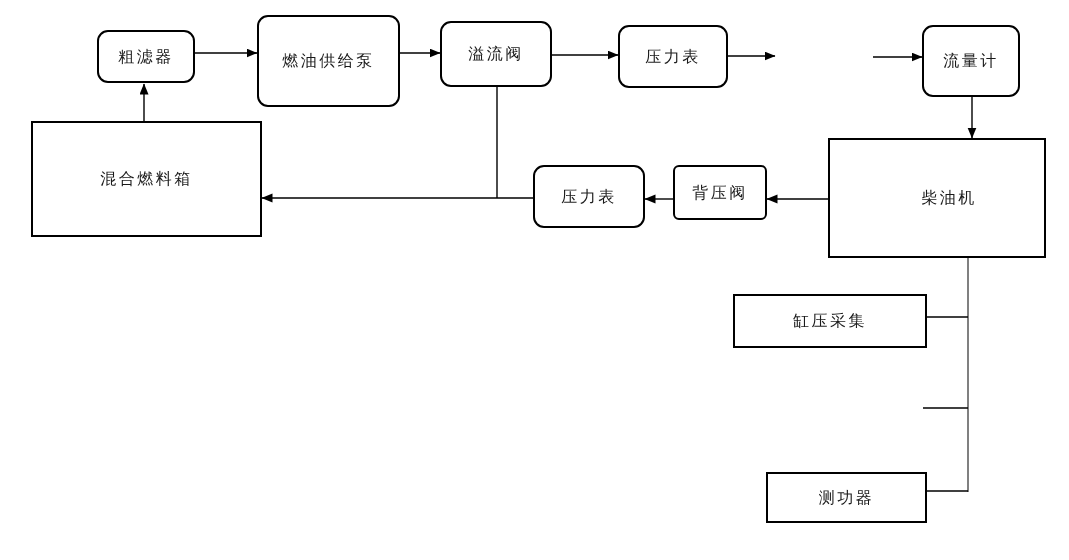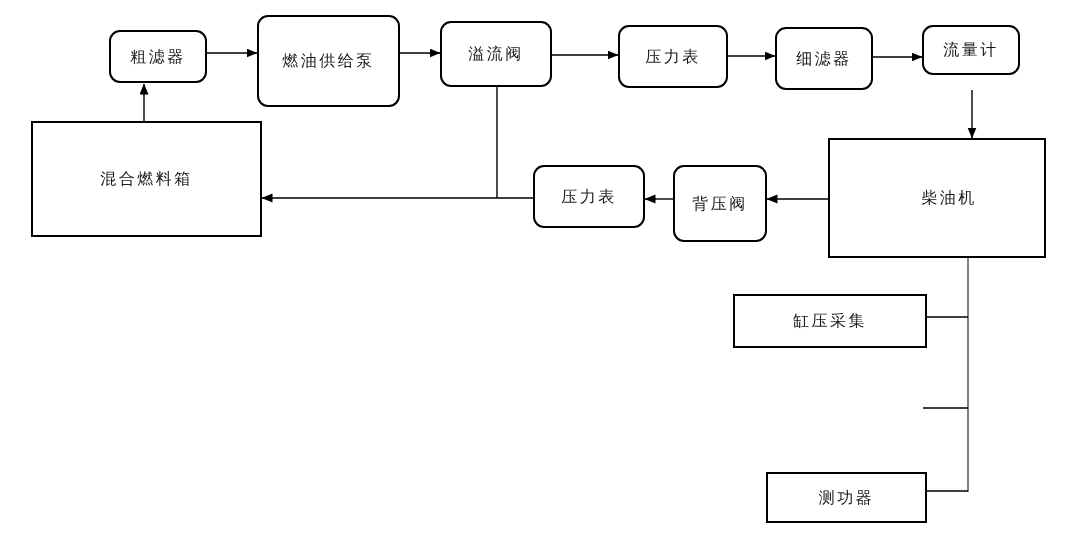--- a/index.html
+++ b/index.html
@@ -61,45 +61,42 @@
       <polyline points="673,199 645,199" fill="none" stroke="#000000" stroke-width="1.4" marker-end="url(#arrowhead)"></polyline>
       <polyline points="533,198 262,198" fill="none" stroke="#000000" stroke-width="1.4" marker-end="url(#arrowhead)"></polyline>
       <polyline points="497,87 497,198" fill="none" stroke="#000000" stroke-width="1.4"></polyline>
       <polyline points="144,121 144,84" fill="none" stroke="#000000" stroke-width="1.4" marker-end="url(#arrowhead)"></polyline>
       <polyline points="968,258 968,492" fill="none" stroke="#4a4a4a" stroke-width="1.4"></polyline>
       <polyline points="927,317 968,317" fill="none" stroke="#000000" stroke-width="1.4"></polyline>
       <polyline points="923,408 968,408" fill="none" stroke="#000000" stroke-width="1.4"></polyline>
       <polyline points="927,491 968,491" fill="none" stroke="#000000" stroke-width="1.4"></polyline>
     </svg>
 
-<div class="node rounded" style="left: 97px; top: 30px; width: 98px; height: 53px; margin-left: 12px;">
+<div class="node rounded" style="left: 97px; top: 30px; width: 98px; height: 53px;">
       <span>粗滤器</span>
     </div>
     <div class="node rounded" style="left: 257px; top: 15px; width: 143px; height: 92px;">
       <span>燃油供给泵</span>
     </div>
     <div class="node rounded" style="left: 440px; top: 21px; width: 112px; height: 66px;">
       <span>溢流阀</span>
     </div>
     <div class="node rounded" style="left: 618px; top: 25px; width: 110px; height: 63px;">
       <span>压力表</span>
     </div>
-    <div class="node rounded" style="left: 775px; top: 27px; width: 98px; height: 63px;">
-      <span>细滤器</span>
-    </div>
-    <div class="node rounded" style="left: 922px; top: 25px; width: 98px; height: 50px;">
+    <div class="node rounded" style="left: 922px; top: 25px; width: 98px; height: 72px;">
       <span>流量计</span>
     </div>
     <div class="node rect" style="left: 31px; top: 121px; width: 231px; height: 116px;">
       <span>混合燃料箱</span>
     </div>
     <div class="node rounded" style="left: 533px; top: 165px; width: 112px; height: 63px;">
       <span>压力表</span>
     </div>
-    <div class="node rounded" style="left: 673px; top: 165px; width: 94px; height: 77px;">
+    <div class="node rounded" style="left: 673px; top: 165px; width: 94px; height: 55px; border-radius: 6px;">
       <span>背压阀</span>
     </div>
     <div class="node rect" style="left: 828px; top: 138px; width: 218px; height: 120px; padding-left: 24px;">
       <span>柴油机</span>
     </div>
     <div class="node rect" style="left: 733px; top: 294px; width: 194px; height: 54px;">
       <span>缸压采集</span>
     </div>
     <div class="node rect" style="left: 766px; top: 464px; width: 161px; height: 51px; margin-top: 8px;">
       <span>测功器</span>

